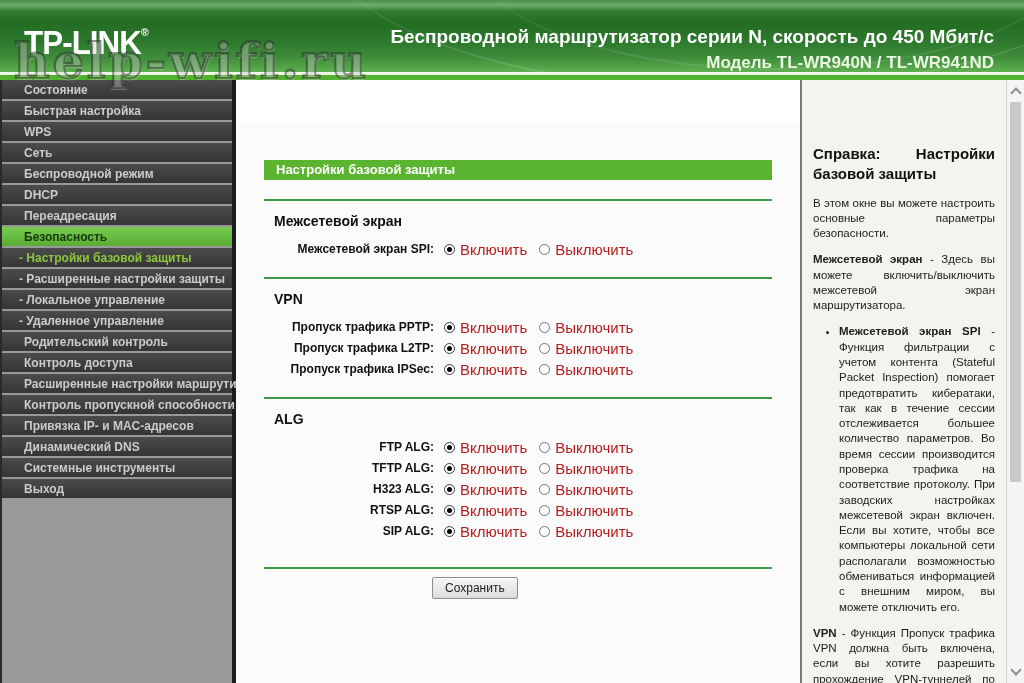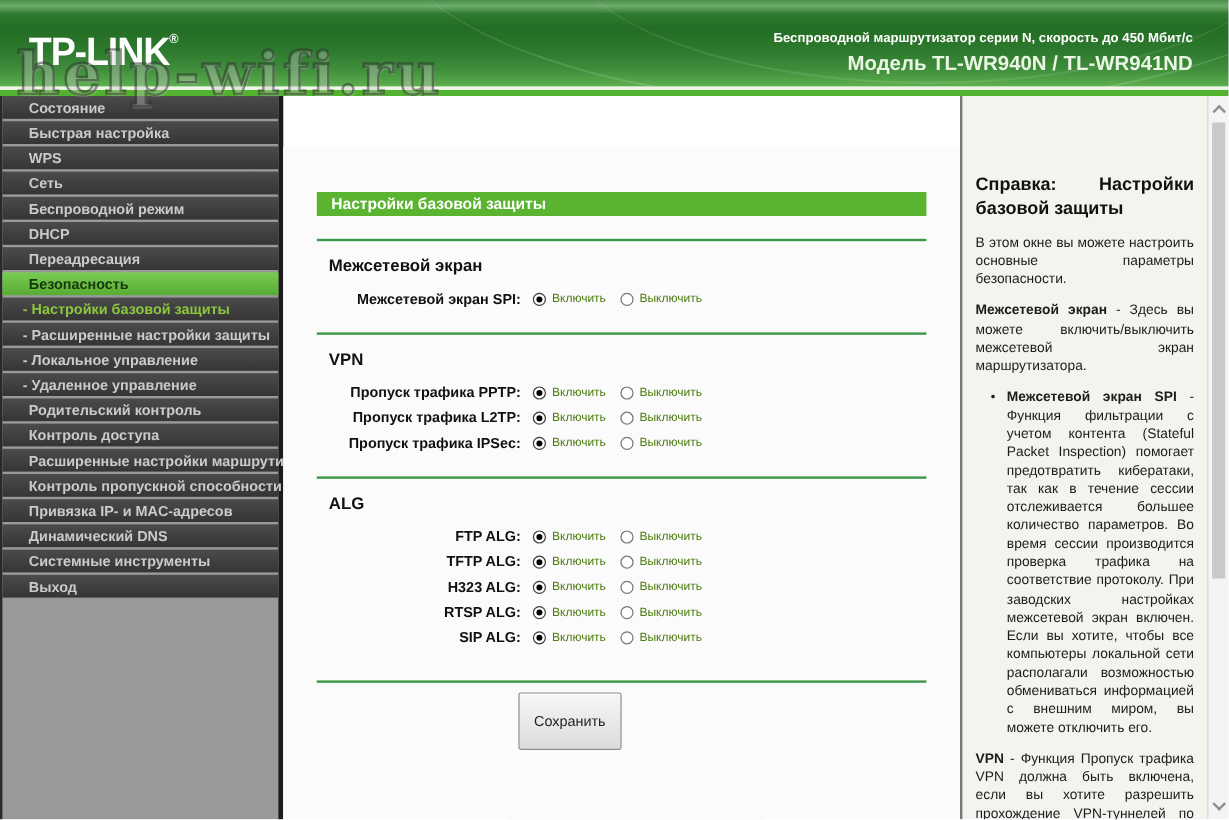--- a/index.html
+++ b/index.html
@@ -10,21 +10,21 @@
   
   .header { position:relative; height:72px; overflow:hidden;
     background:linear-gradient(180deg,#4a8f48 0%,#6fac6d 7%,#2f7a2f 16%,#246d24 32%,#2d792d 58%,#3f8d3c 80%,#54a548 94%,#60b052 100%); }
   .swoosh1,.swoosh2 { position:absolute; border-radius:50%; pointer-events:none; }
   .swoosh1 { right:-120px; top:-210px; width:820px; height:300px; border-bottom:2px solid rgba(255,255,255,.14); }
   .swoosh2 { right:-60px; top:-180px; width:620px; height:250px; border-bottom:2px solid rgba(255,255,255,.10); }
   .logo { position:absolute; left:24px; top:24px; color:#fff; font-weight:bold; font-size:33px;
           letter-spacing:-1px; transform:scaleX(.95); transform-origin:left; white-space:nowrap; }
   .logo sup { font-size:11px; vertical-align:18px; letter-spacing:0; }
   .hdr-right { position:absolute; right:30px; top:26px; text-align:right; color:#fff; }
-  .hdr-tagline { font-size:11px; font-weight:bold;padding-left:36px; }
+  .hdr-tagline { font-size:19px; font-weight:bold;padding-left:36px; }
   .hdr-model { font-size:17px; font-weight:bold; color:#eaf6e2; margin-top:5px; }
   .header-sep-light { height:3px; background:#eef6e8; }
   .header-sep-green { height:5px; background:#51b22d; }
 
   
   .watermark { position:absolute; left:14px; top:32px; z-index:30; pointer-events:none;
     font-family:"DejaVu Serif", serif; font-weight:bold; font-size:49px; letter-spacing:3px;
     color:rgba(130,130,130,0.16); -webkit-text-stroke:2px rgba(45,45,45,0.5);
     text-shadow:1px 2px 1px rgba(255,255,255,0.25); }
 
@@ -49,22 +49,22 @@
   .gsep.s2 { margin-top:18px; } .gsep.s3 { margin-top:18px; } .gsep.s4 { margin-top:26px; }
   .sec-heading { font-size:14px; font-weight:bold; color:#111; margin:12px 0 10px 10px; }
   .form-row { display:flex; align-items:center; height:20px; margin-bottom:1px; }
   .form-label { width:170px; text-align:right; font-size:12px; font-weight:bold; color:#111; }
   .controls { display:flex; align-items:center; margin-left:10px; }
   .radio { width:11px; height:11px; border:1px solid #757575; border-radius:50%;
            background:#fff; position:relative; cursor:pointer; flex:none; }
   .radio.checked { border-color:#3c3c3c; }
   .radio.checked::after { content:''; position:absolute; left:2px; top:2px; width:5px; height:5px;
            border-radius:50%; background:#000; }
-  .radio-label { font-size:10px; color:#4d7c0f; margin:0 12px 0 5px; }
-  .save-btn { display:block; margin:8px 0 0 168px; padding:16px 12px; font-size:12px; color:#222;
+  .radio-label { font-size:15px; color:#b91c1c; margin:0 12px 0 5px; }
+  .save-btn { display:block; margin:8px 0 0 168px; padding:3px 12px; font-size:12px; color:#222;
     font-family:"Liberation Sans", sans-serif;
     background:linear-gradient(180deg,#f7f7f7,#dcdcdc); border:1px solid #8d8d8d; border-radius:2px;
     box-shadow:inset 0 1px 0 #fff; cursor:pointer; }
 
   
   .help { width:206px; background:#f1f5ee; border-left:2px solid #7a7a7a; padding:64px 11px 0 11px; }
   .help-title { font-size:15px; font-weight:bold; color:#111; line-height:1.35; text-align:justify; }
   .help p { font-size:11.5px; color:#1c1c1c; line-height:1.33; text-align:justify; margin-top:11px; }
   .help ul { margin:11px 0 0 26px; }
   .help li { font-size:11.5px; color:#1c1c1c; line-height:1.33; text-align:justify; margin-top:2px; }

